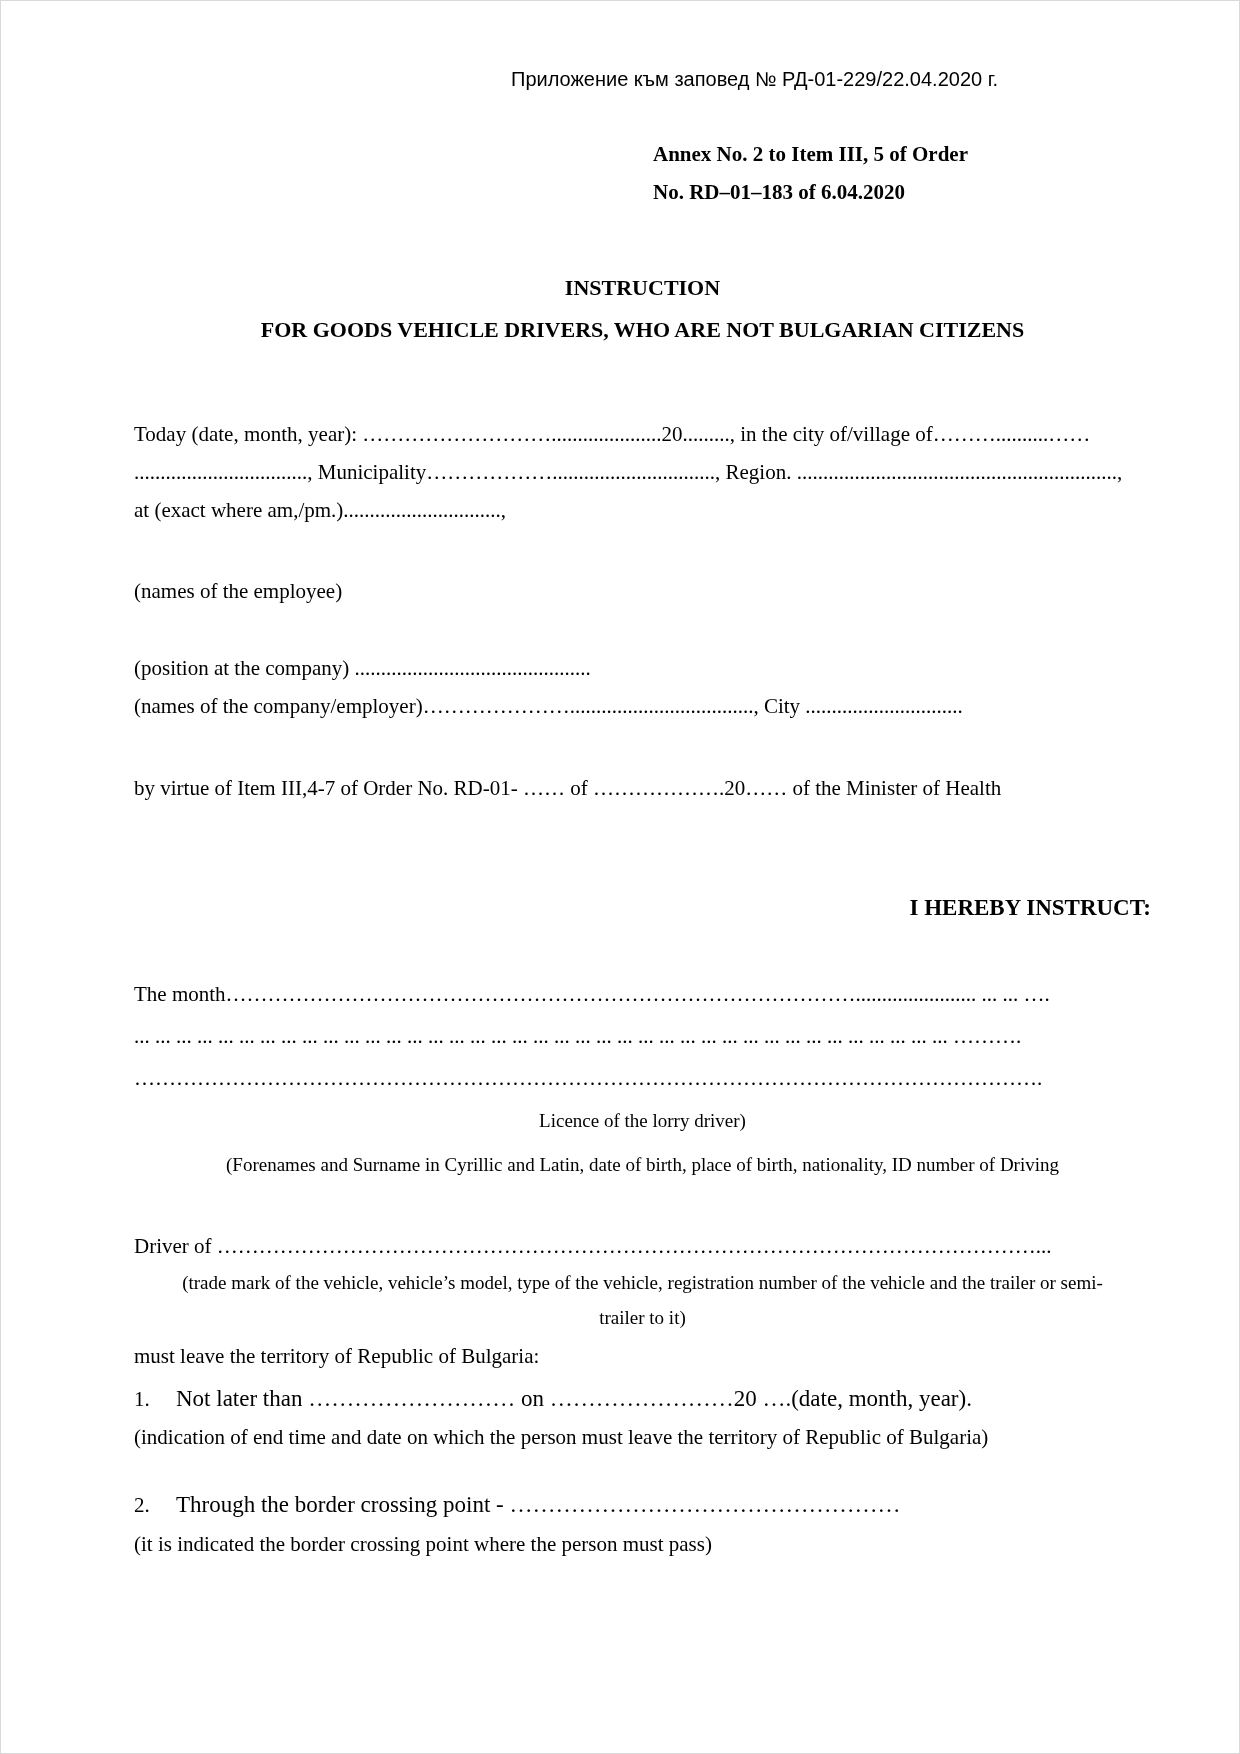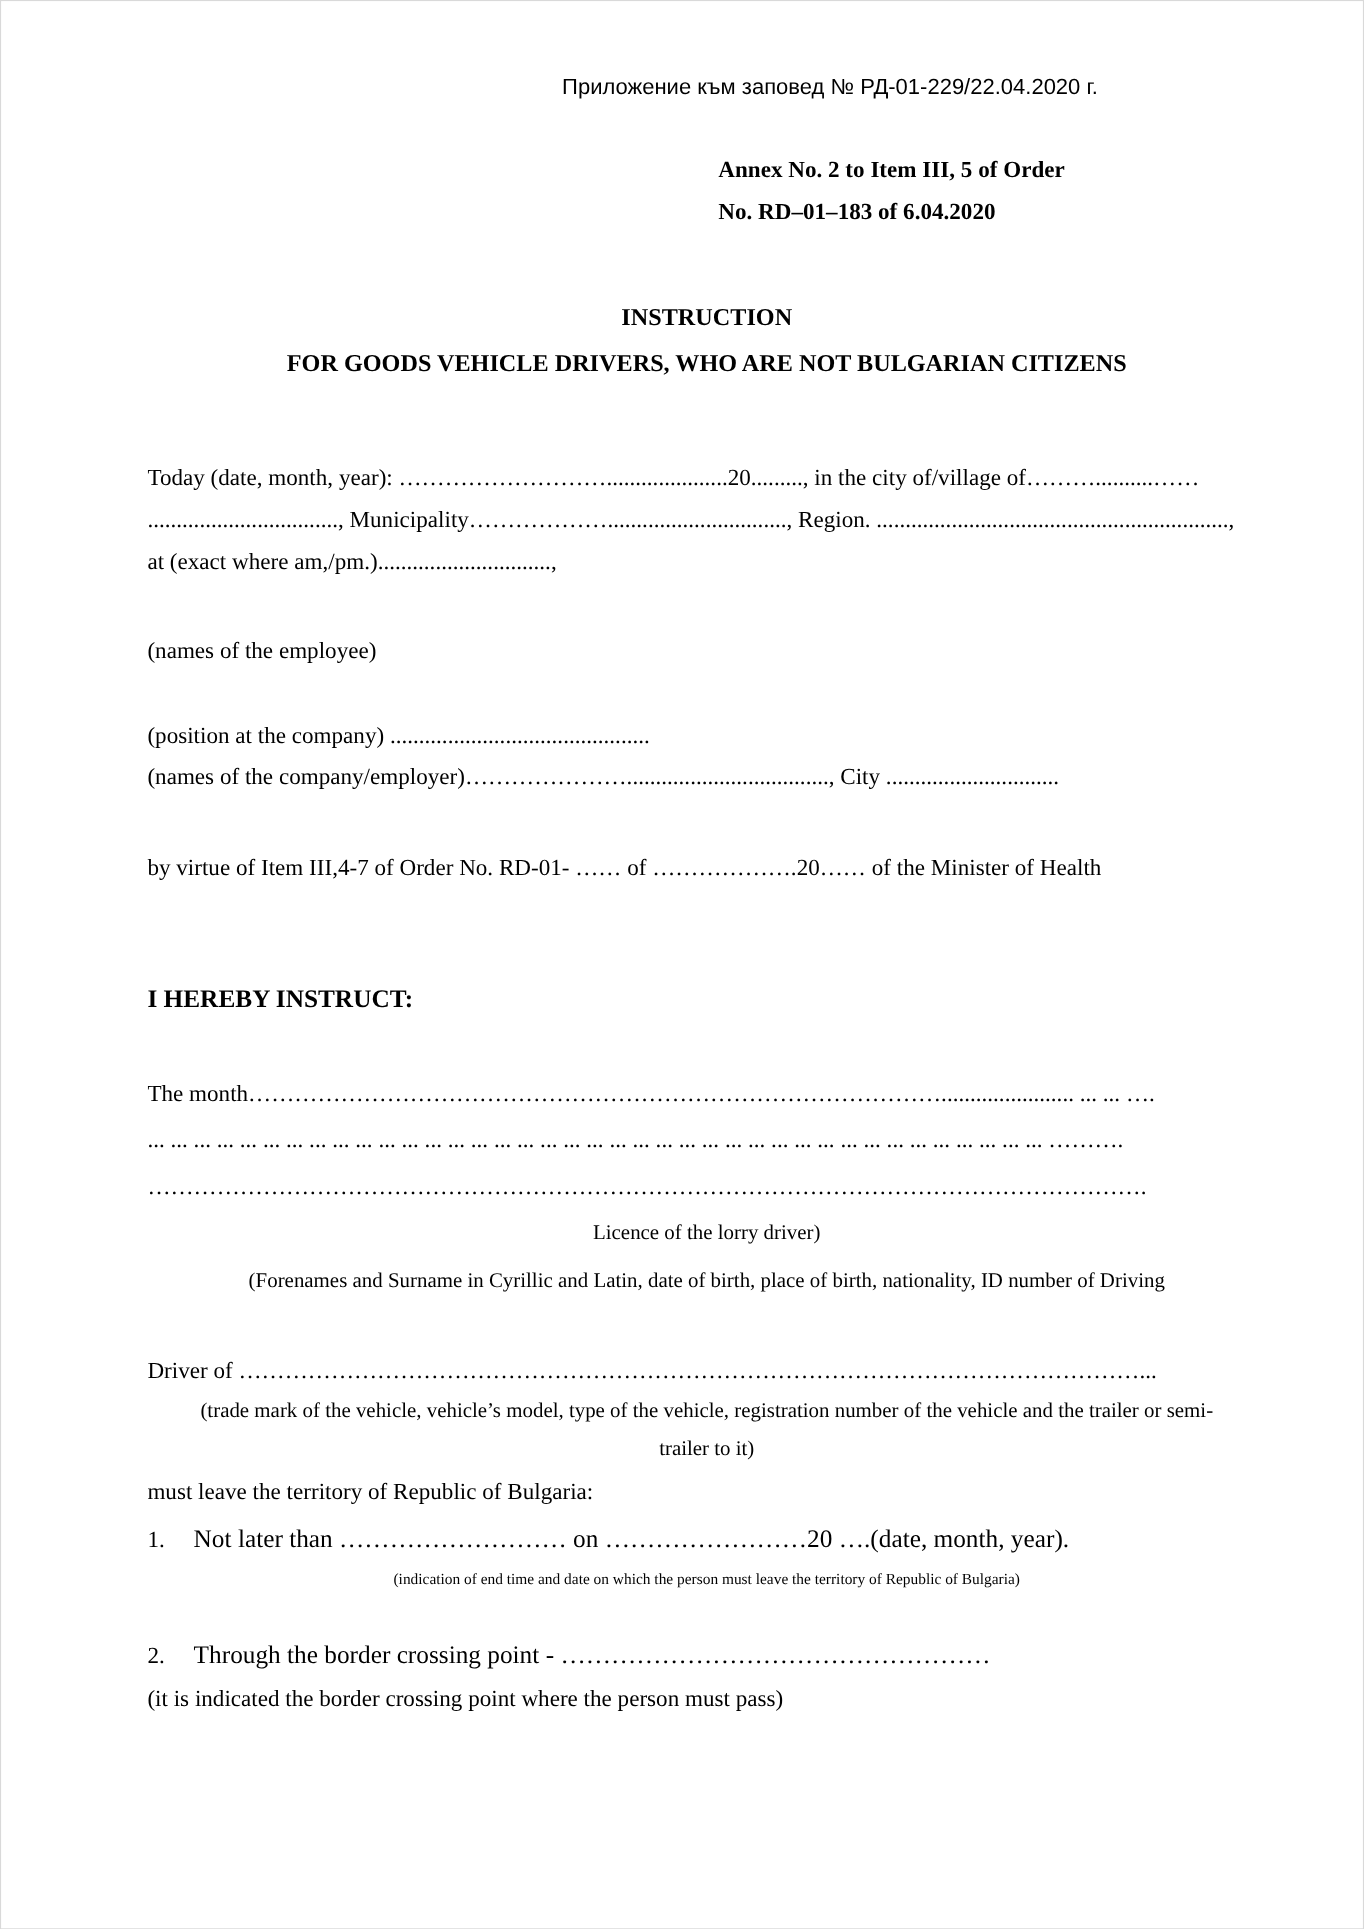--- a/index.html
+++ b/index.html
@@ -52,21 +52,21 @@
     line-height: 42px;
     white-space: nowrap;
     overflow: hidden;
   }
   .today-block   { margin-top: 64px; }
   .undersigned-block { margin-top: 43px; }
   .position-block    { margin-top: 39px; }
   .byvirtue-block    { margin-top: 44px; }
   .instruct-heading {
     margin-top: 80px;
-    text-align: left;
+    text-align: right;
     font-weight: bold;
     font-size: 23px;
     line-height: 42px;
   }
   .person-block { margin-top: 44px; }
   .person-block .line { line-height: 42px; }
   .caption-center {
     text-align: center;
     font-size: 19px;
     line-height: 44px;
@@ -88,22 +88,22 @@
   }
   .list-item .item-text {
     flex: 1;
     font-size: 23px;
     line-height: 38px;
     white-space: nowrap;
     overflow: hidden;
   }
   .item1-block { margin-top: 5px; }
   .item1-caption {
-    text-align: center;
-    font-size: 14px;
+    text-align: left;
+    font-size: 21px;
     line-height: 38px;
     white-space: nowrap;
     overflow: hidden;
   }
   .item2-block { margin-top: 30px; }
   .item2-caption {
     text-align: left;
     font-size: 21px;
     line-height: 40px;
     white-space: nowrap;

